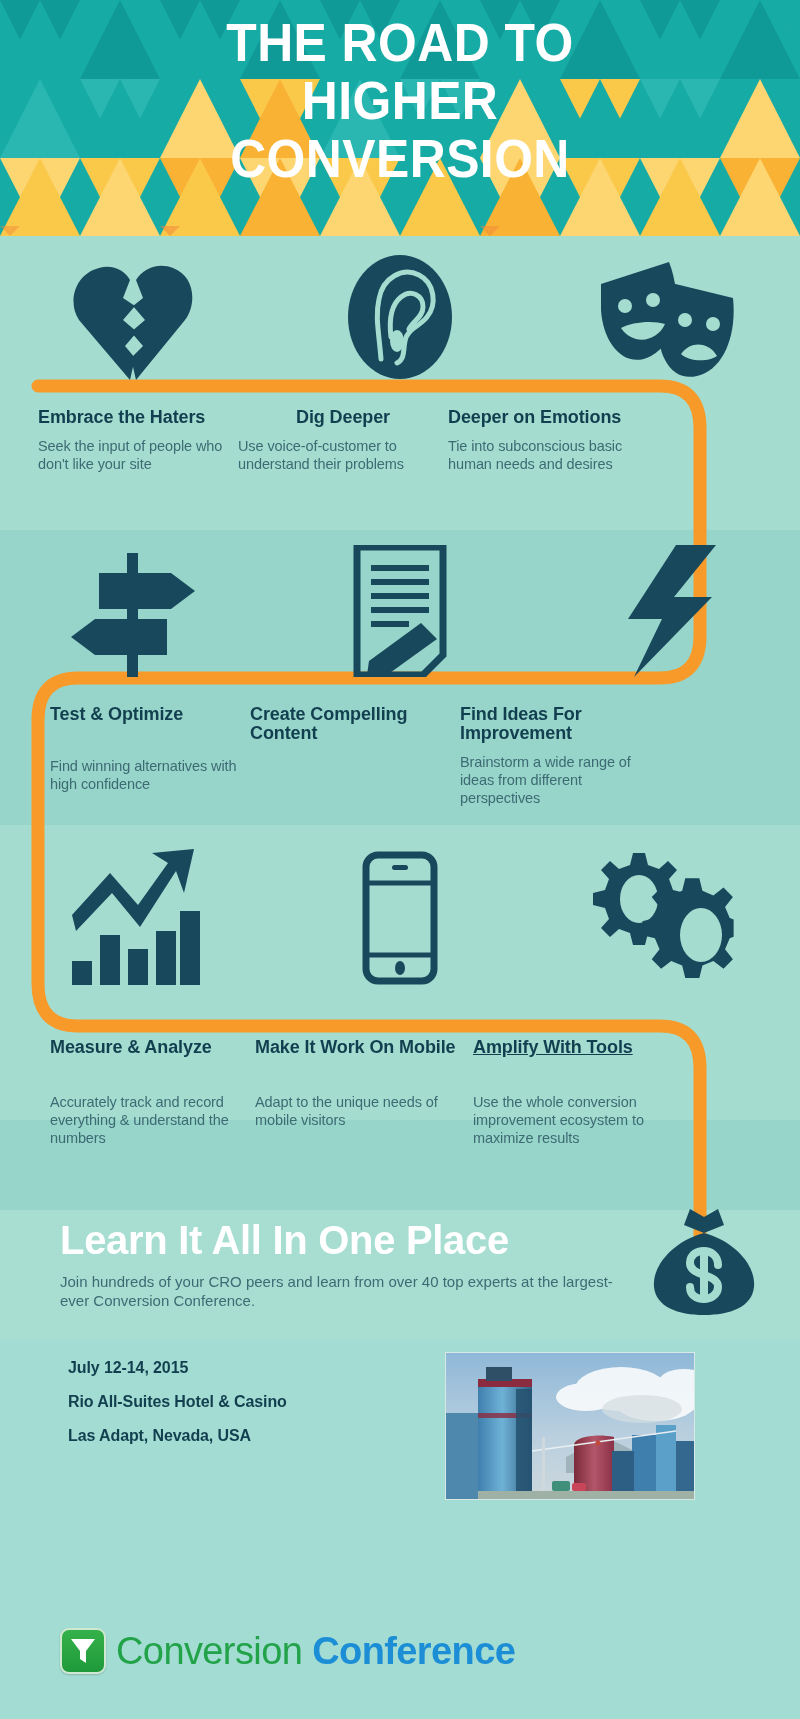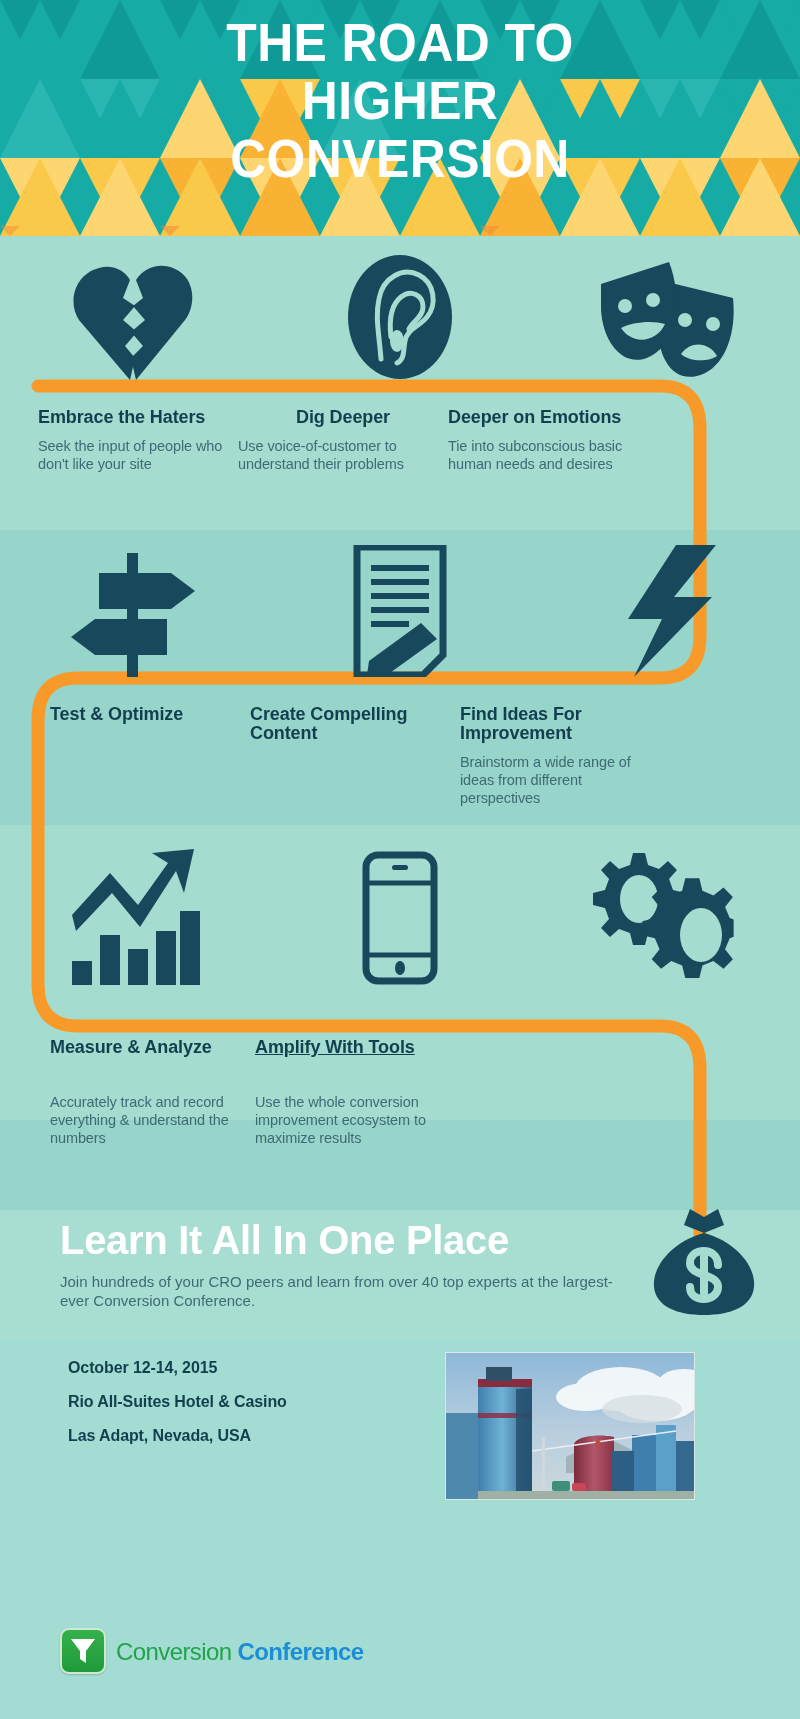--- a/index.html
+++ b/index.html
@@ -68,21 +68,21 @@
   }
   .photo { position:absolute; overflow:hidden; border:1px solid #d8e8e4; }
   .photo svg { display:block; }
 
   .logo { position:absolute; display:flex; align-items:center; }
   .logo-mark { width:46px; height:46px; border-radius:9px;
     background:linear-gradient(#35b14a,#1f9a3a);
     border:2px solid #cfe8d2; display:flex; align-items:center; justify-content:center;
     box-shadow:0 1px 2px rgba(0,0,0,0.18);
   }
-  .logo-text { margin-left:10px; font-size:24px; line-height:31px; letter-spacing:-0.6px; }
+  .logo-text { margin-left:10px; font-size:38px; line-height:31px; letter-spacing:-0.6px; }
   .logo-text .w1 { color:#22a34a; font-weight:normal; }
   .logo-text .w2 { color:#1c8ed6; font-weight:bold; }
 </style>
 </head>
 <body>
 
 <div class="infographic">
 
   <svg class="bgdeco" viewBox="0 0 800 1719" preserveAspectRatio="none">
     <g fill="#8ecdc2" opacity="0.55">
@@ -275,20 +275,21 @@
     <div class="icon-cell">
       <svg width="106" height="132" viewBox="0 0 106 132">
         <polygon points="62,0 14,74 48,74 20,132 98,52 60,52 102,0" fill="#17485c"></polygon>
       </svg>
     </div>
   </div>
 
   <div class="text-row" style="top:705px;">
     <div class="text-cell" style="margin-left:50px;width:200px;">
       <div class="card-title" style="margin-bottom:33px;">Test &amp; Optimize</div>
+      <div class="card-body">Find winning alternatives with high confidence</div>
     </div>
     <div class="text-cell" style="width:210px;">
       <div class="card-title" style="text-align:left;">Create Compelling Content</div>
     </div>
     <div class="text-cell" style="width:200px;">
       <div class="card-title">Find Ideas For Improvement</div>
       <div class="card-body">Brainstorm a wide range of ideas from different perspectives</div>
     </div>
   </div>
 
@@ -324,39 +325,43 @@
         </g>
       </svg>
     </div>
   </div>
 
   <div class="text-row" style="top:1038px;">
     <div class="text-cell" style="margin-left:50px;width:205px;">
       <div class="card-title" style="margin-bottom:36px;">Measure &amp; Analyze</div>
       <div class="card-body">Accurately track and record everything &amp; understand the numbers</div>
     </div>
+    <div class="text-cell" style="width:218px;">
+      <div class="card-title" style="margin-bottom:36px;">Make It Work On Mobile</div>
+      <div class="card-body">Adapt to the unique needs of mobile visitors</div>
+    </div>
     <div class="text-cell" style="width:200px;">
       <div class="card-title" style="margin-bottom:36px;text-decoration:underline;">Amplify With Tools</div>
       <div class="card-body">Use the whole conversion improvement ecosystem to maximize results</div>
     </div>
   </div>
 
   <div class="cta-title" style="left:60px;top:1218px;width:600px;">Learn It All In One Place</div>
   <div class="cta-sub" style="left:60px;top:1272px;width:570px;">Join hundreds of your CRO peers and learn from over 40 top experts at the largest-ever Conversion Conference.</div>
 
   <svg class="moneybag" style="left:648px;top:1207px;" width="112" height="108" viewBox="0 0 112 108">
     <path d="M42 2 L36 18 L56 26 L76 18 L70 2 L56 10 Z" fill="#17485c"></path>
     <path d="M56 26 C26 34 4 58 6 80 C8 100 30 108 56 108 C82 108 104 100 106 80 C108 58 86 34 56 26 Z" fill="#17485c"></path>
     <g fill="#a4ddd0">
       <rect x="52" y="44" width="8" height="50"></rect>
       <path d="M70 58 C70 48 62 44 56 44 C48 44 42 48 42 56 C42 70 70 66 70 80 C70 88 62 92 56 92 C48 92 42 88 42 80" stroke="#a4ddd0" stroke-width="8" fill="none" stroke-linecap="round"></path>
     </g>
   </svg>
 
-  <div class="event-line" style="left:68px;top:1358px;">October 12-14, 2015</div>
+  <div class="event-line" style="left:68px;top:1358px;">July 12-14, 2015</div>
   <div class="event-line" style="left:68px;top:1392px;">Rio All-Suites Hotel &amp; Casino</div>
   <div class="event-line" style="left:68px;top:1426px;">Las Adapt, Nevada, USA</div>
 
   <div class="photo" style="left:445px;top:1352px;width:250px;height:148px;">
     <svg width="250" height="148" viewBox="0 0 250 148">
       <defs>
         <linearGradient id="sky" x1="0" y1="0" x2="0" y2="1">
           <stop offset="0%" stop-color="#8fb8d8"></stop>
           <stop offset="55%" stop-color="#b9cfdf"></stop>
           <stop offset="100%" stop-color="#cdd8dc"></stop>

